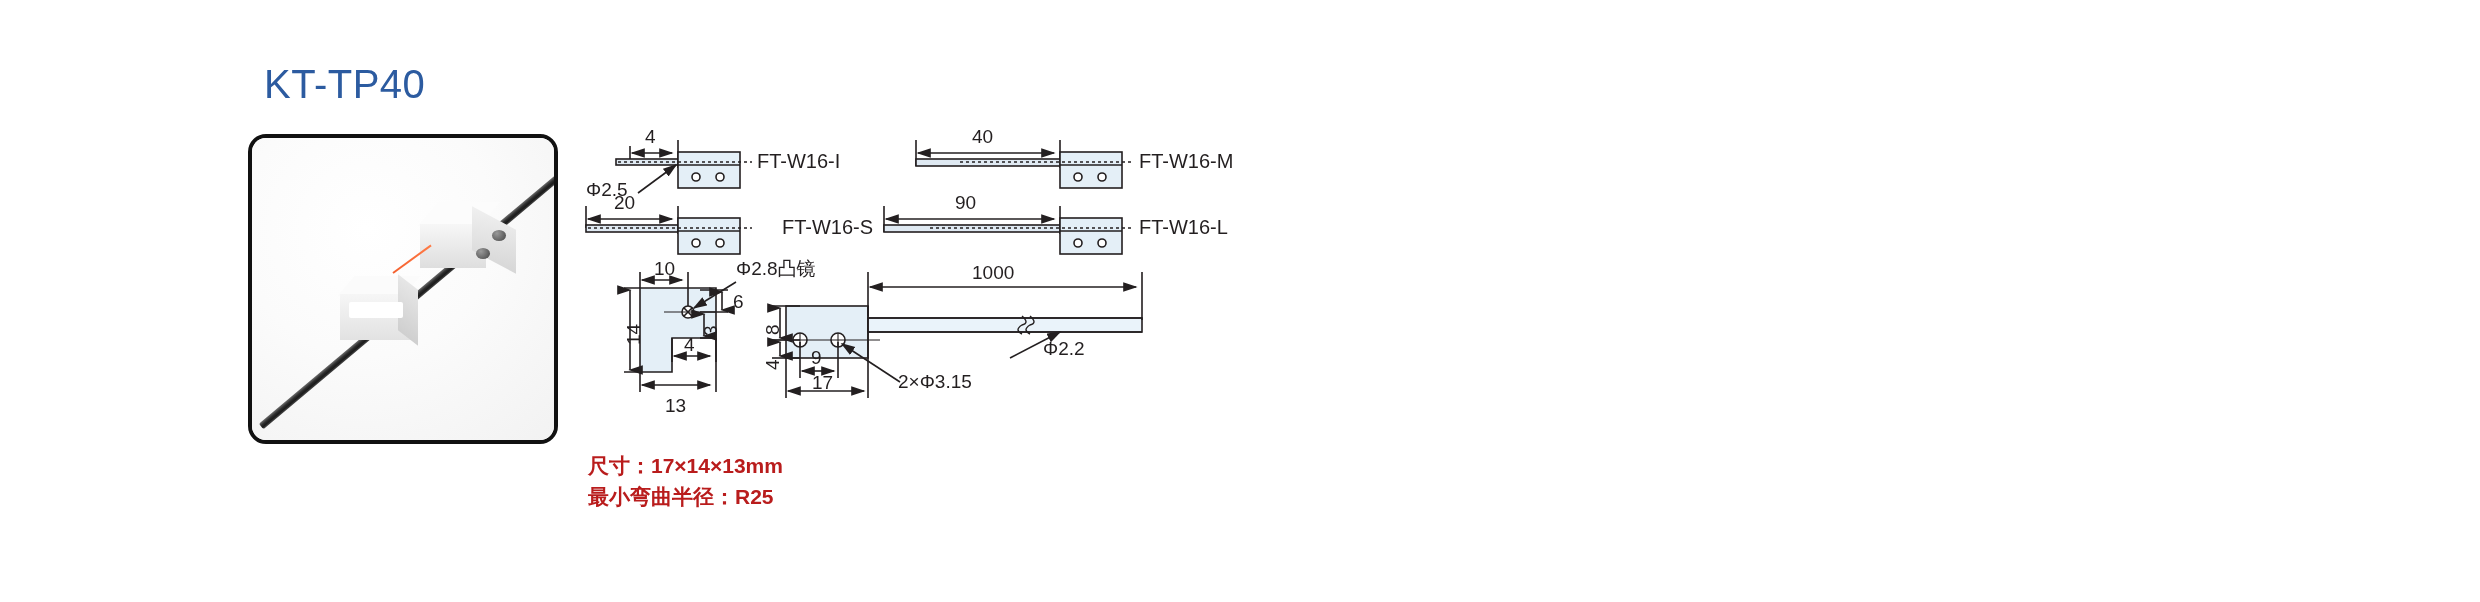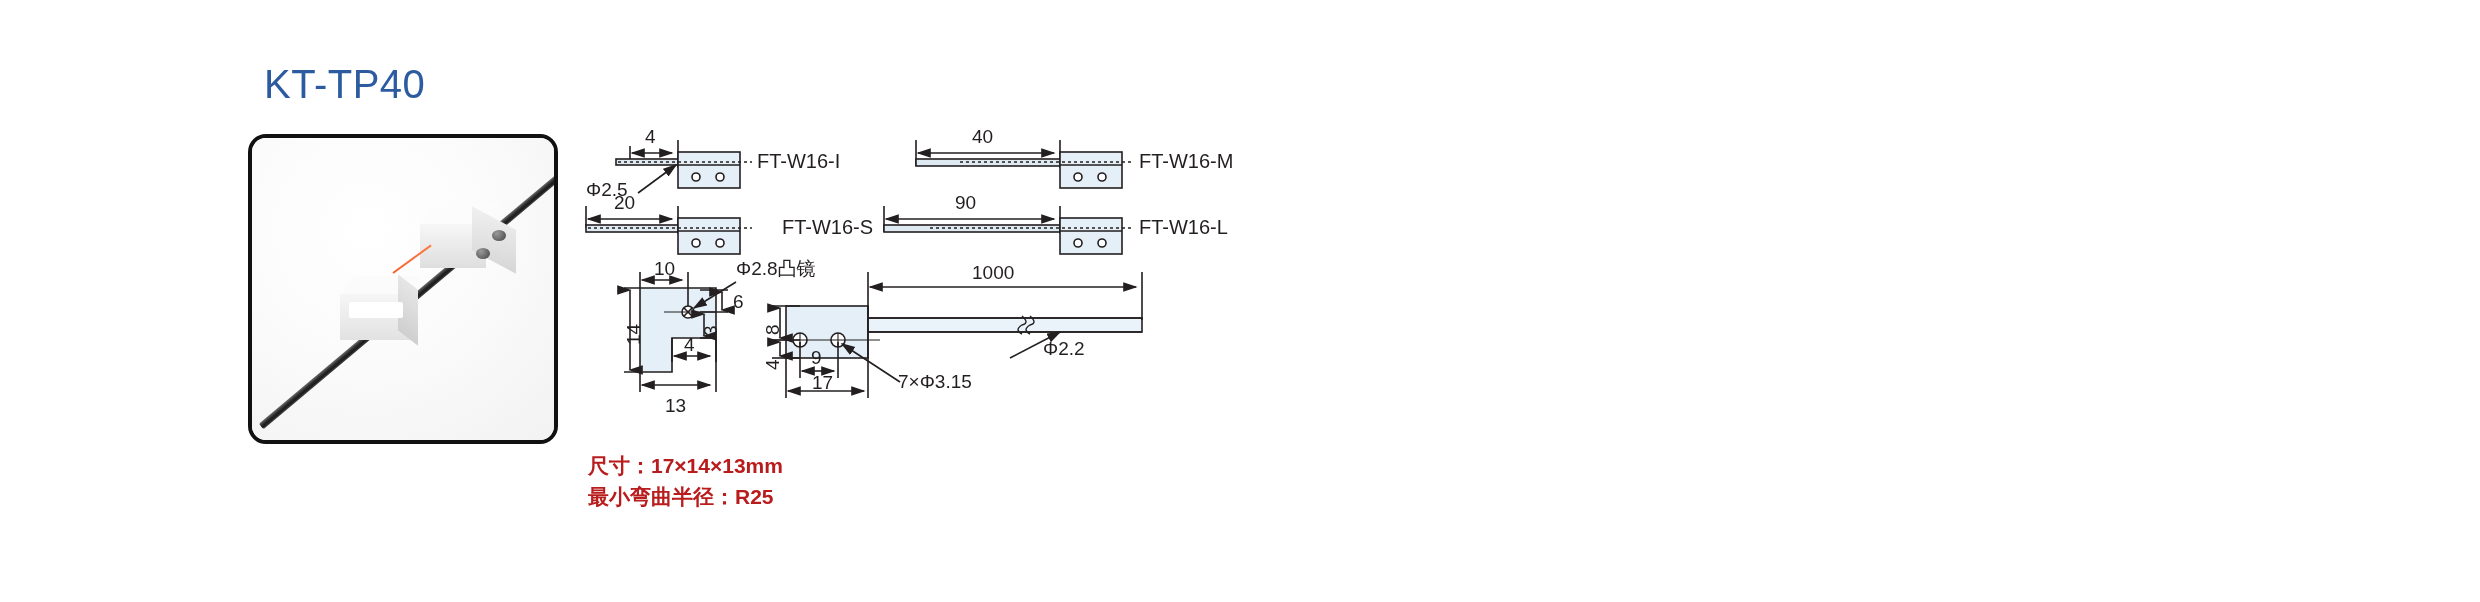--- a/index.html
+++ b/index.html
@@ -226,21 +226,21 @@
 <div class="dlabel" style="left:1139px;top:216px;">FT-W16-L</div>
 
 <div class="dim" style="left:645px;top:126px;">4</div>
 <div class="dim" style="left:972px;top:126px;text-align:center;">40</div>
 <div class="dim" style="left:614px;top:192px;">20</div>
 <div class="dim" style="left:955px;top:192px;">90</div>
 
 <div class="dim" style="left:586px;top:179px;">Φ2.5</div>
 <div class="dim" style="left:736px;top:256px;">Φ2.8凸镜</div>
 <div class="dim" style="left:1043px;top:338px;">Φ2.2</div>
-<div class="dim" style="left:898px;top:371px;">7×Φ3.15</div>
+<div class="dim" style="left:898px;top:371px;">2×Φ3.15</div>
 <div class="dim" style="left:972px;top:262px;">1000</div>
 
 <div class="dim" style="left:654px;top:258px;">10</div>
 <div class="dim vert" style="left:623px;top:345px;">14</div>
 <div class="dim" style="left:684px;top:334px;">4</div>
 <div class="dim" style="left:665px;top:395px;">13</div>
 <div class="dim" style="left:733px;top:291px;">6</div>
 <div class="dim vert" style="left:700px;top:336px;">3</div>
 
 <div class="dim vert" style="left:762px;top:335px;">8</div>

